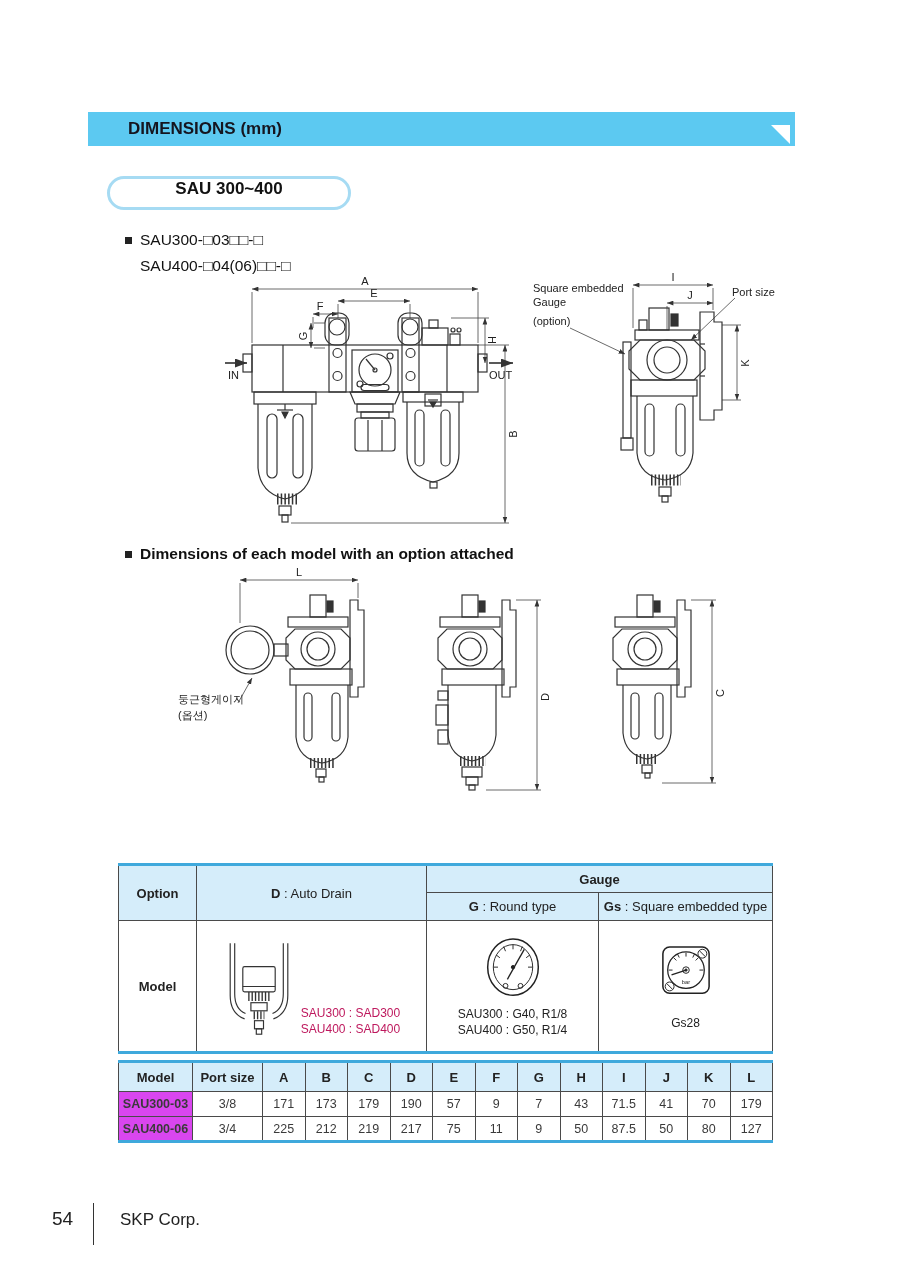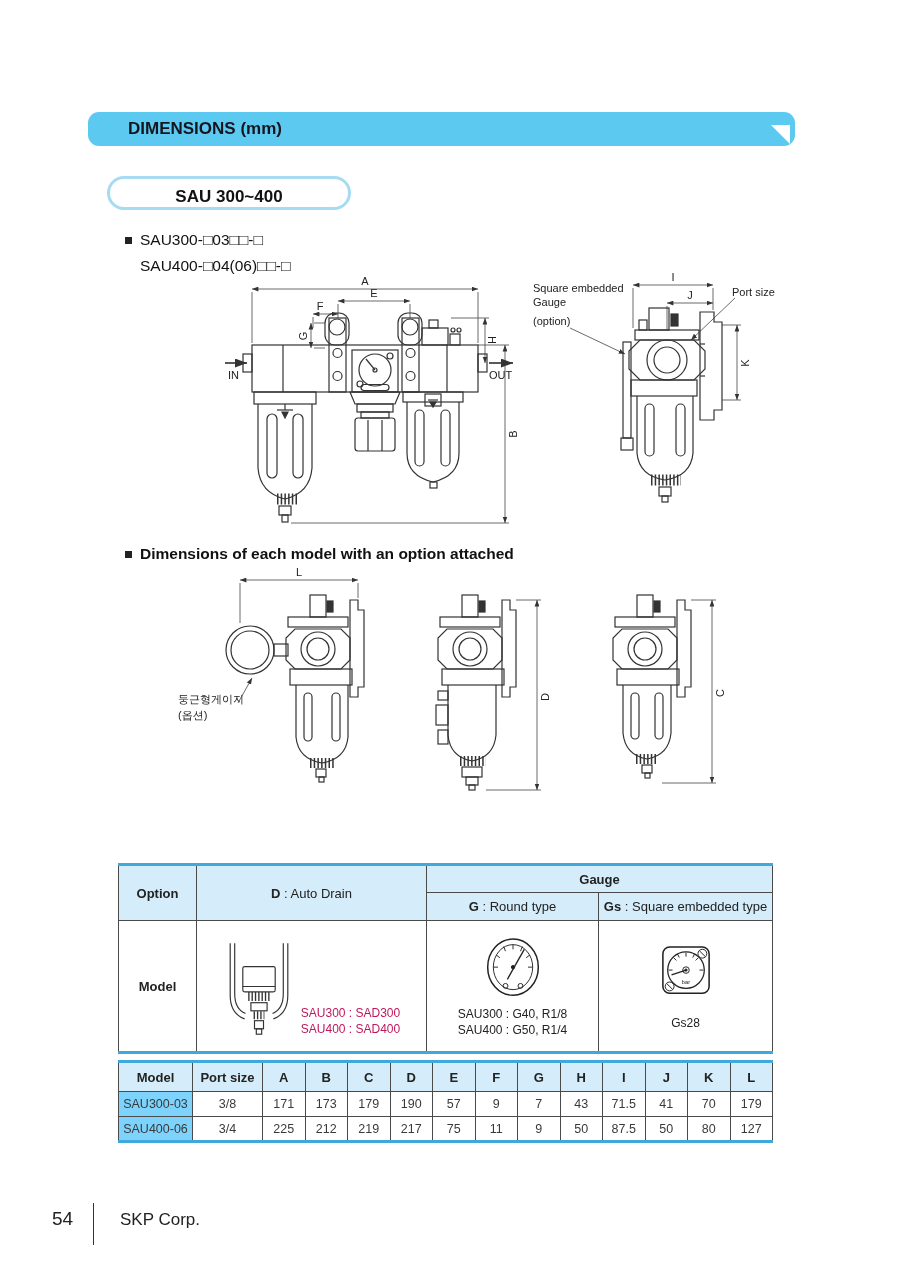--- a/index.html
+++ b/index.html
@@ -1,46 +1,46 @@
 <!DOCTYPE html>
 <html><head>
 <meta charset="utf-8">
 <style>
   html,body{margin:0;padding:0;background:#fff;}
   .page{position:relative;width:900px;height:1273px;background:#fff;overflow:hidden;
         font-family:"Liberation Sans",sans-serif;color:#1a1a1a;}
   .abs{position:absolute;}
 
   .title{left:75px;top:44px;font-size:27px;font-weight:bold;color:#2aa7de;letter-spacing:0;}
-  .dimbar{left:88px;top:112px;width:707px;height:34px;background:#5cc9f1;border-radius:11px;}
+  .dimbar{left:88px;top:112px;width:707px;height:34px;background:#5cc9f1;}
   .dimbar-text{position:absolute;left:40px;top:7px;font-size:17px;font-weight:bold;color:#15151f;}
   .dimbar-fold{position:absolute;right:5px;bottom:2px;width:19px;height:19px;background:#fff;
                clip-path:polygon(0 0,100% 0,100% 100%);}
   .pill{left:107px;top:176px;width:238px;height:28px;border:3px solid #a6dbf3;border-radius:18px;
-        display:flex;align-items:flex-end;justify-content:center;font-size:17px;font-weight:bold;color:#111;}
+        display:flex;align-items:flex-start;justify-content:center;font-size:17px;font-weight:bold;color:#111;}
   .bullet-line{display:flex;align-items:center;gap:8px;font-size:15.5px;color:#111;}
   .sq{width:7px;height:7px;background:#222;flex:0 0 auto;}
   .bullets{left:125px;top:227px;line-height:26px;}
   .bullets .indent{margin-left:15px;}
   .sec2head{left:125px;top:545px;font-size:15.5px;font-weight:600;color:#111;align-items:center;}
 
   svg{display:block;}
   svg text{font-family:"Liberation Sans",sans-serif;fill:#222;}
   .dimtxt{font-size:11px;}
   .notetxt{font-size:11px;}
 
   table{border-collapse:collapse;table-layout:fixed;}
   .opt-table,.dims-table{border-top:3px solid #3fa9dc;border-bottom:3px solid #3fa9dc;
         font-size:12.5px;color:#222;}
   .opt-table td,.opt-table th,.dims-table td,.dims-table th{border:1px solid #4a4a4a;
         text-align:center;vertical-align:middle;padding:0;}
   .hdr{background:#d5edfa;}
   .opt-table .hdr{font-size:13px;}
   .bold{font-weight:bold;}
-  .modelcell{background:#7dd3fc;font-weight:normal;font-size:13px;}
+  .modelcell{background:#d946ef;font-weight:bold;font-size:13px;}
   .dims-table td{font-size:12.5px;color:#3a3a3a;}
   .dims-table th{font-size:13px;}
   .opt-drain-cell{position:relative;height:130px;}
   .opt-flex{display:flex;align-items:flex-end;justify-content:center;gap:6px;height:100%;box-sizing:border-box;padding:6px 2px;}
   .opt-col{display:flex;flex-direction:column;align-items:center;justify-content:flex-start;height:100%;box-sizing:border-box;padding:6px 0 4px;}
   .opt-models{font-size:12px;color:#be185d;line-height:16px;text-align:left;padding-bottom:8px;}
   .opt-models-center{font-size:12px;color:#222;line-height:16px;text-align:center;margin-top:4px;}
 
   .footer-num{left:52px;top:1208px;font-size:19px;color:#222;}
   .footer-div{left:93px;top:1203px;width:1px;height:42px;background:#333;}

